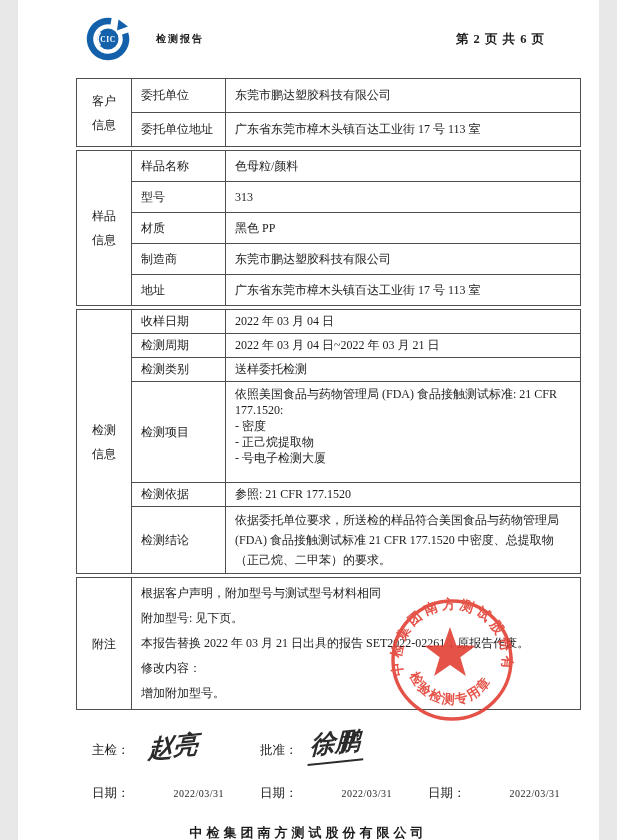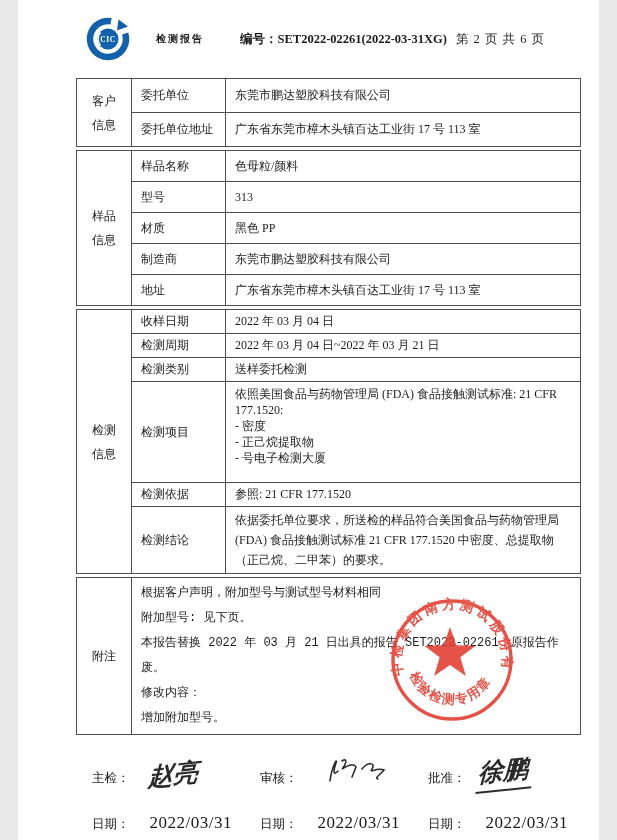--- a/index.html
+++ b/index.html
@@ -6,49 +6,49 @@
   body { background:#e8e8e8; font-family:"Liberation Serif","DejaVu Serif",serif; }
   .page {
     position:relative; width:581px; height:840px; margin:0 auto;
     background:#ffffff; color:#1c1c1c; overflow:hidden;
   }
   
   .header { display:flex; align-items:center; padding:14px 54px 0 62px; height:64px; }
   .logo { width:56px; height:48px; flex:0 0 auto; }
   .rpt-title { font-size:10px; font-weight:bold; letter-spacing:2px; margin-left:20px; }
   .rpt-no { font-size:12.5px; font-weight:bold; margin-left:36px; white-space:nowrap; }
-  .rpt-pages { font-size:12.5px; font-weight:normal; margin-left:auto; white-space:nowrap; letter-spacing:1px; }
+  .rpt-pages { font-size:12.5px; font-weight:bold; margin-left:auto; white-space:nowrap; letter-spacing:1px; }
   
   .main { margin:14px 54px 0 58px; width:505px; }
   table.sec { border-collapse:collapse; table-layout:fixed; width:505px; margin-top:3px; }
   table.sec td { border:1px solid #4f4f4f; font-size:12px; color:#1c1c1c; vertical-align:middle; }
   td.sect { width:55px; text-align:center; padding:0 14px; word-break:break-all; line-height:24px; }
   td.lbl { width:94px; padding-left:9px; }
   td.val { padding-left:9px; padding-right:8px; }
   .t-customer td.lbl, .t-customer td.val { height:34px; }
   .t-sample td.lbl, .t-sample td.val { height:31px; }
   .t-test td.lbl, .t-test td.val { height:24px; }
   td.multi { padding-top:4px; padding-bottom:16px; line-height:16px; height:auto; }
   td.concl { line-height:20px; padding-top:3px; padding-bottom:3px; height:auto; }
-  .t-notes td.note-body { padding:3px 9px; line-height:25px; height:auto;font-family:Liberation Mono, monospace; }
+  .t-notes td.note-body { padding:3px 9px; line-height:25px; height:auto; }
   
   .sig-area { margin:16px 54px 0 58px; width:505px; position:relative; }
   .sig-row { display:flex; }
   .sig-col { width:168px; padding-left:16px; display:flex; align-items:flex-end; }
   .sig-label { font-size:12.5px; padding-bottom:4px; white-space:nowrap; }
   .sig-name { font-family:"Liberation Serif",serif; font-weight:bold; font-style:italic;
               font-size:25px; color:#2b2b2b; transform:rotate(-6deg) skewX(-8deg);
               display:inline-block; margin-left:18px; }
   .sig-name.approve { margin-left:10px; border-bottom:2px solid #2b2b2b; padding:0 4px 2px 2px;
                       position:relative; z-index:6; }
   .sig-scribble { margin-left:24px; margin-bottom:2px; }
   .date-row { display:flex; margin-top:22px; }
   .date-col { width:168px; padding-left:16px; display:flex; align-items:baseline; }
   .date-label { font-size:12.5px; white-space:nowrap; }
-  .date-val { font-size:17px; margin-left:20px; letter-spacing:0.5px; }
+  .date-val { font-size:10px; margin-left:44px; letter-spacing:0.5px; }
   
   .stamp { position:absolute; left:366px; top:592px; width:136px; height:136px;
            z-index:5; opacity:0.87; pointer-events:none; }
   
   .footer { margin-top:22px; text-align:center; }
   .f-company { font-size:13px; font-weight:bold; letter-spacing:4px; }
   .f-line { font-size:12px; margin-top:3px; letter-spacing:0.3px; }
 </style>
 </head>
 <body>
@@ -59,21 +59,20 @@
     <svg class="logo" viewBox="0 0 48 48">
       <g transform="rotate(-18 24 24)">
         <circle cx="24" cy="24" r="18" fill="none" stroke="#1261aa" stroke-width="6.5" stroke-dasharray="93 20"></circle>
       </g>
       <polygon points="34.5,4.5 44,11.5 33,15.5" fill="#1261aa"></polygon>
       <circle cx="24" cy="24" r="10.5" fill="#1261aa"></circle>
       <path d="M16.5,17.5 A10,10 0 0 0 16.5,30.5" stroke="#ffffff" stroke-width="1.4" fill="none"></path>
       <text x="24" y="27" text-anchor="middle" font-size="7.5" font-weight="bold" font-family="Liberation Serif, serif" fill="#ffffff" letter-spacing="0.6">CIC</text>
     </svg>
     <div class="rpt-title">检测报告</div>
-    <div class="rpt-no"><span>编号：</span><span>SET2022-02261(2022-03-31XG)</span></div>
     <div class="rpt-pages">第 2 页 共 6 页</div>
   </div>
 
   <div class="main">
 
     <table class="sec t-customer">
       <colgroup>
           <col style="width:55px">
           <col style="width:94px">
           <col>
@@ -180,26 +179,20 @@
       </tr>
     </tbody>
       </table>
   </div>
 
   <div class="sig-area">
     <div class="sig-row">
       <div class="sig-col">
         <span class="sig-label">主检：</span>
         <span class="sig-name">赵亮</span>
-      </div>
-      <div class="sig-col">
-        <span class="sig-label">审核：</span>
-        <svg class="sig-scribble" width="74" height="38" viewBox="0 0 74 38">
-          <path d="M8,30 C10,14 16,6 14,12 C12,18 10,26 16,20 M20,10 C26,6 24,14 20,18 C26,14 32,12 34,16 L30,26 M40,18 C46,10 54,12 50,18 C47,23 54,16 62,19 C58,24 52,27 56,28" fill="none" stroke="#2b2b2b" stroke-width="1.6" stroke-linecap="round"></path>
-        </svg>
       </div>
       <div class="sig-col">
         <span class="sig-label">批准：</span>
         <span class="sig-name approve">徐鹏</span>
       </div>
     </div>
     <div class="date-row">
       <div class="date-col">
         <span class="date-label">日期：</span>
         <span class="date-val">2022/03/31</span>

